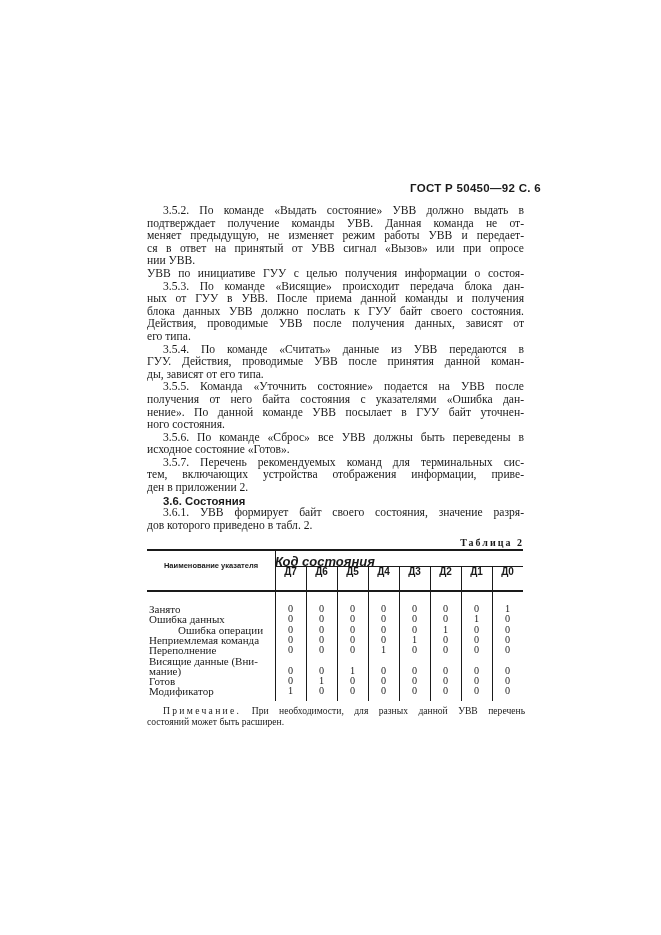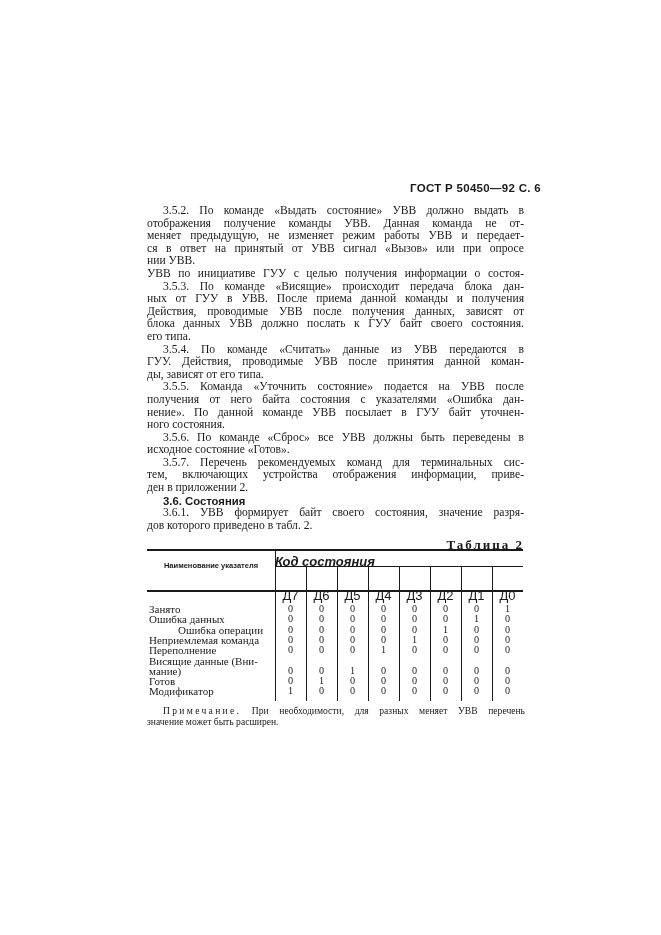--- a/index.html
+++ b/index.html
@@ -6,57 +6,57 @@
   body { width:661px; height:935px; position:relative; overflow:hidden;
          font-family:"Liberation Serif", "DejaVu Serif", serif; color:#1a1a1a; }
   .header { position:absolute; left:410px; top:182px; font-family:"Liberation Sans", sans-serif;
             font-weight:bold; font-size:11.5px; letter-spacing:0.3px; }
   .body-text { position:absolute; left:147px; top:205px; width:377px; font-size:11.6px; line-height:12.6px; }
   .para { text-align:justify; text-indent:16px; margin:0; }
   .para .ln { display:block; text-align:justify; text-align-last:justify; }
   .para .ln.last { text-align-last:left; }
   .section-title { margin:0; text-indent:16px; font-weight:bold; font-family:"Liberation Sans", sans-serif; font-size:11.3px; }
   .table-caption { position:absolute; left:440px; top:537px; width:84px; text-align:right;
-                   font-size:13px; font-weight:bold; letter-spacing:2px; }
+                   font-size:10px; font-weight:bold; letter-spacing:2px; }
   .tbl { position:absolute; left:147px; top:549px; width:376px; }
   .tbl .rule-top { position:absolute; left:0; top:0; width:376px; height:1.5px; background:#1a1a1a; }
   .tbl .rule-head { position:absolute; left:0; top:41px; width:376px; height:1.5px; background:#1a1a1a; }
   .tbl .rule-code { position:absolute; left:128px; top:17px; width:248px; height:1px; background:#1a1a1a; }
   .tbl .vline { position:absolute; width:1px; background:#1a1a1a; }
   .tbl .name-head { position:absolute; left:0; top:12px; width:128px; text-align:center;
                     font-family:Liberation Sans, sans-serif; font-size:7.5px; font-weight:bold; }
   .tbl .code-head { position:absolute; left:128px; top:5px; width:248px; text-align:left;
                     font-family:"Liberation Sans", sans-serif; font-size:13px; font-weight:bold;font-style:italic; }
-  .tbl .bit-head { position:absolute; top:39px; width:31px; text-align:center;
-                   font-family:"Liberation Sans", sans-serif; font-size:13px; font-weight:normal; }
+  .tbl .bit-head { position:absolute; top:17px; width:31px; text-align:center;
+                   font-family:"Liberation Sans", sans-serif; font-size:10px; font-weight:bold; }
   .tbl .row-label { position:absolute; left:2px; width:126px; font-size:11px; line-height:10.3px; }
   .tbl .cell { position:absolute; width:31px; text-align:center; font-size:10.2px; line-height:10.3px; }
   .note { position:absolute; left:147px; top:705px; width:378px; font-size:9.6px; line-height:11px; }
   .note .lbl { letter-spacing:2.3px; }
   .note .ln1 { display:block; text-indent:16px; text-align:justify; text-align-last:justify; }
 </style>
 </head>
 <body>
 
 <div class="header">ГОСТ Р 50450—92 С. 6</div>
 
 <div class="body-text">
   <p class="para">
     <span class="ln">3.5.2. По команде «Выдать состояние» УВВ должно выдать в</span>
-    <span class="ln" style="text-indent:0">отображения получение команды УВВ. Данная команда не от-</span>
+    <span class="ln" style="text-indent:0">подтверждает получение команды УВВ. Данная команда не от-</span>
     <span class="ln" style="text-indent:0">меняет предыдущую, не изменяет режим работы УВВ и передает-</span>
     <span class="ln" style="text-indent:0">ся в ответ на принятый от УВВ сигнал «Вызов» или  при опросе</span>
     <span class="ln last" style="text-indent:0">нии УВВ.</span>
     <span class="ln" style="text-indent:0">УВВ по инициативе ГУУ с целью получения информации о состоя-</span>
   </p>
   <p class="para">
     <span class="ln">3.5.3. По команде «Висящие» происходит передача  блока дан-</span>
     <span class="ln" style="text-indent:0">ных от ГУУ в УВВ. После приема данной команды  и получения</span>
+    <span class="ln" style="text-indent:0">блока данных УВВ должно послать к ГУУ байт своего состояния.</span>
     <span class="ln" style="text-indent:0">Действия,  проводимые УВВ после получения данных, зависят от</span>
-    <span class="ln" style="text-indent:0">блока данных УВВ должно послать к ГУУ байт своего состояния.</span>
     <span class="ln last" style="text-indent:0">его типа.</span>
   </p>
   <p class="para">
     <span class="ln">3.5.4. По команде «Считать»   данные из УВВ передаются в</span>
     <span class="ln" style="text-indent:0">ГУУ. Действия, проводимые УВВ  после принятия данной коман-</span>
     <span class="ln last" style="text-indent:0">ды, зависят от его типа.</span>
   </p>
   <p class="para">
     <span class="ln">3.5.5. Команда «Уточнить  состояние» подается на  УВВ после</span>
     <span class="ln" style="text-indent:0">получения от него байта состояния с указателями «Ошибка дан-</span>
@@ -172,15 +172,15 @@
     <div class="cell" style="left: 159px; top: 137.4px;">0</div>
     <div class="cell" style="left: 190px; top: 137.4px;">0</div>
     <div class="cell" style="left: 221px; top: 137.4px;">0</div>
     <div class="cell" style="left: 252px; top: 137.4px;">0</div>
     <div class="cell" style="left: 283px; top: 137.4px;">0</div>
     <div class="cell" style="left: 314px; top: 137.4px;">0</div>
     <div class="cell" style="left: 345px; top: 137.4px;">0</div>
   </div>
 
 <div class="note">
-  <span class="ln1"><span class="lbl">Примечание.</span> <span>При необходимости, для разных    меняет УВВ перечень</span></span>
-  <span>значение может быть  расширен.</span>
+  <span class="ln1"><span class="lbl">Примечание.</span> <span>При необходимости, для разных    данной УВВ перечень</span></span>
+  <span>состояний может быть  расширен.</span>
 </div>
 
 </body></html>

